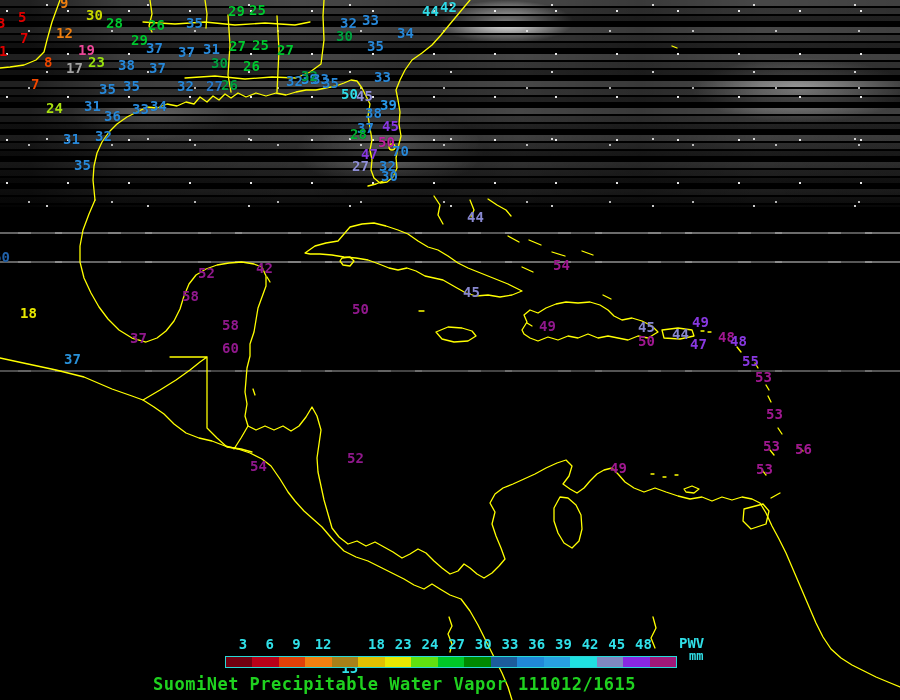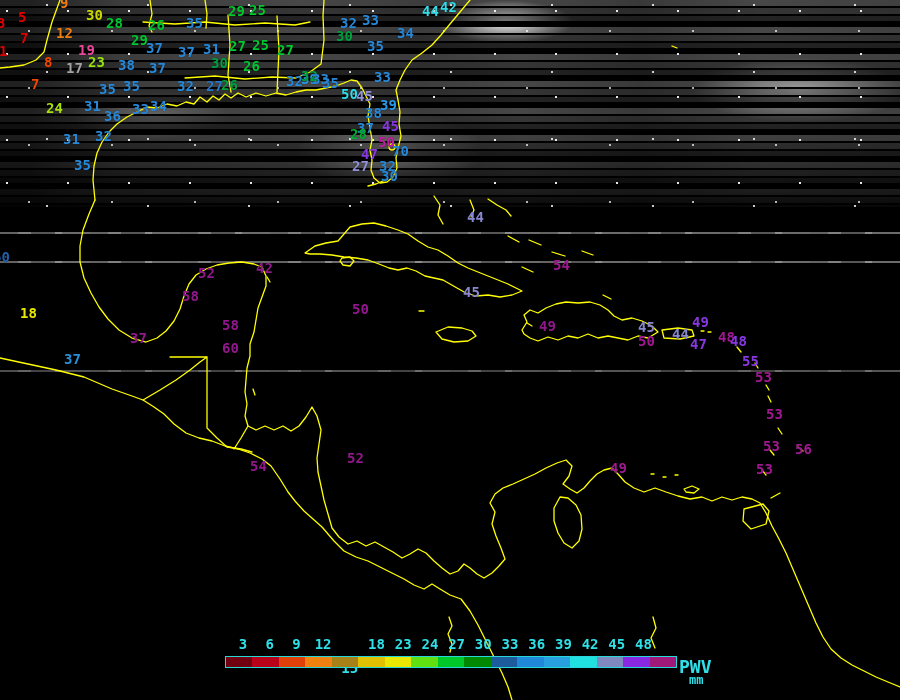--- a/index.html
+++ b/index.html
@@ -40,21 +40,21 @@
   #stations{position:absolute;left:0;top:0;width:900px;height:700px;}
   .stn{position:absolute;font-size:14px;font-weight:bold;line-height:14px;letter-spacing:0;
        text-shadow:0 0 1px rgba(0,0,0,.6);white-space:pre;}
   
   #ticks{position:absolute;left:0;top:637px;width:900px;height:15px;}
   .tick{position:absolute;transform:translateX(-50%);font-size:14px;font-weight:bold;color:#30e0e8;line-height:14px;}
   #bar{position:absolute;left:225px;top:656px;width:450px;height:10px;display:flex;
        border:1px solid #28d8d8;box-sizing:content-box;}
   #bar .seg{flex:1 1 auto;height:100%;}
   #unit{position:absolute;left:679px;top:636px;color:#30e0e8;font-weight:bold;}
-  #unit .u1{font-size:18px;line-height:14px;margin-top:24px;}
+  #unit .u1{font-size:14px;line-height:14px;}
   #unit .u2{font-size:12px;line-height:12px;margin-left:10px;}
   #title{position:absolute;left:153px;top:674px;font-size:17px;font-weight:bold;
          color:#1fd11f;letter-spacing:.5px;white-space:pre;}
 </style>
 </head>
 <body>
 
 <div id="screen">
 
   <div class="sat"></div>
@@ -230,14 +230,15 @@
       <div class="seg" style="background: rgb(40, 160, 224);"></div>
       <div class="seg" style="background: rgb(32, 224, 224);"></div>
       <div class="seg" style="background: rgb(128, 136, 192);"></div>
       <div class="seg" style="background: rgb(136, 40, 224);"></div>
       <div class="seg" style="background: rgb(160, 24, 120);"></div>
     </div>
   <div id="unit">
     <div class="u1">PWV</div>
     <div class="u2">mm</div>
   </div>
+  <div id="title">SuomiNet Precipitable Water Vapor 111012/1615</div>
 
 </div>
 
 </body></html>

